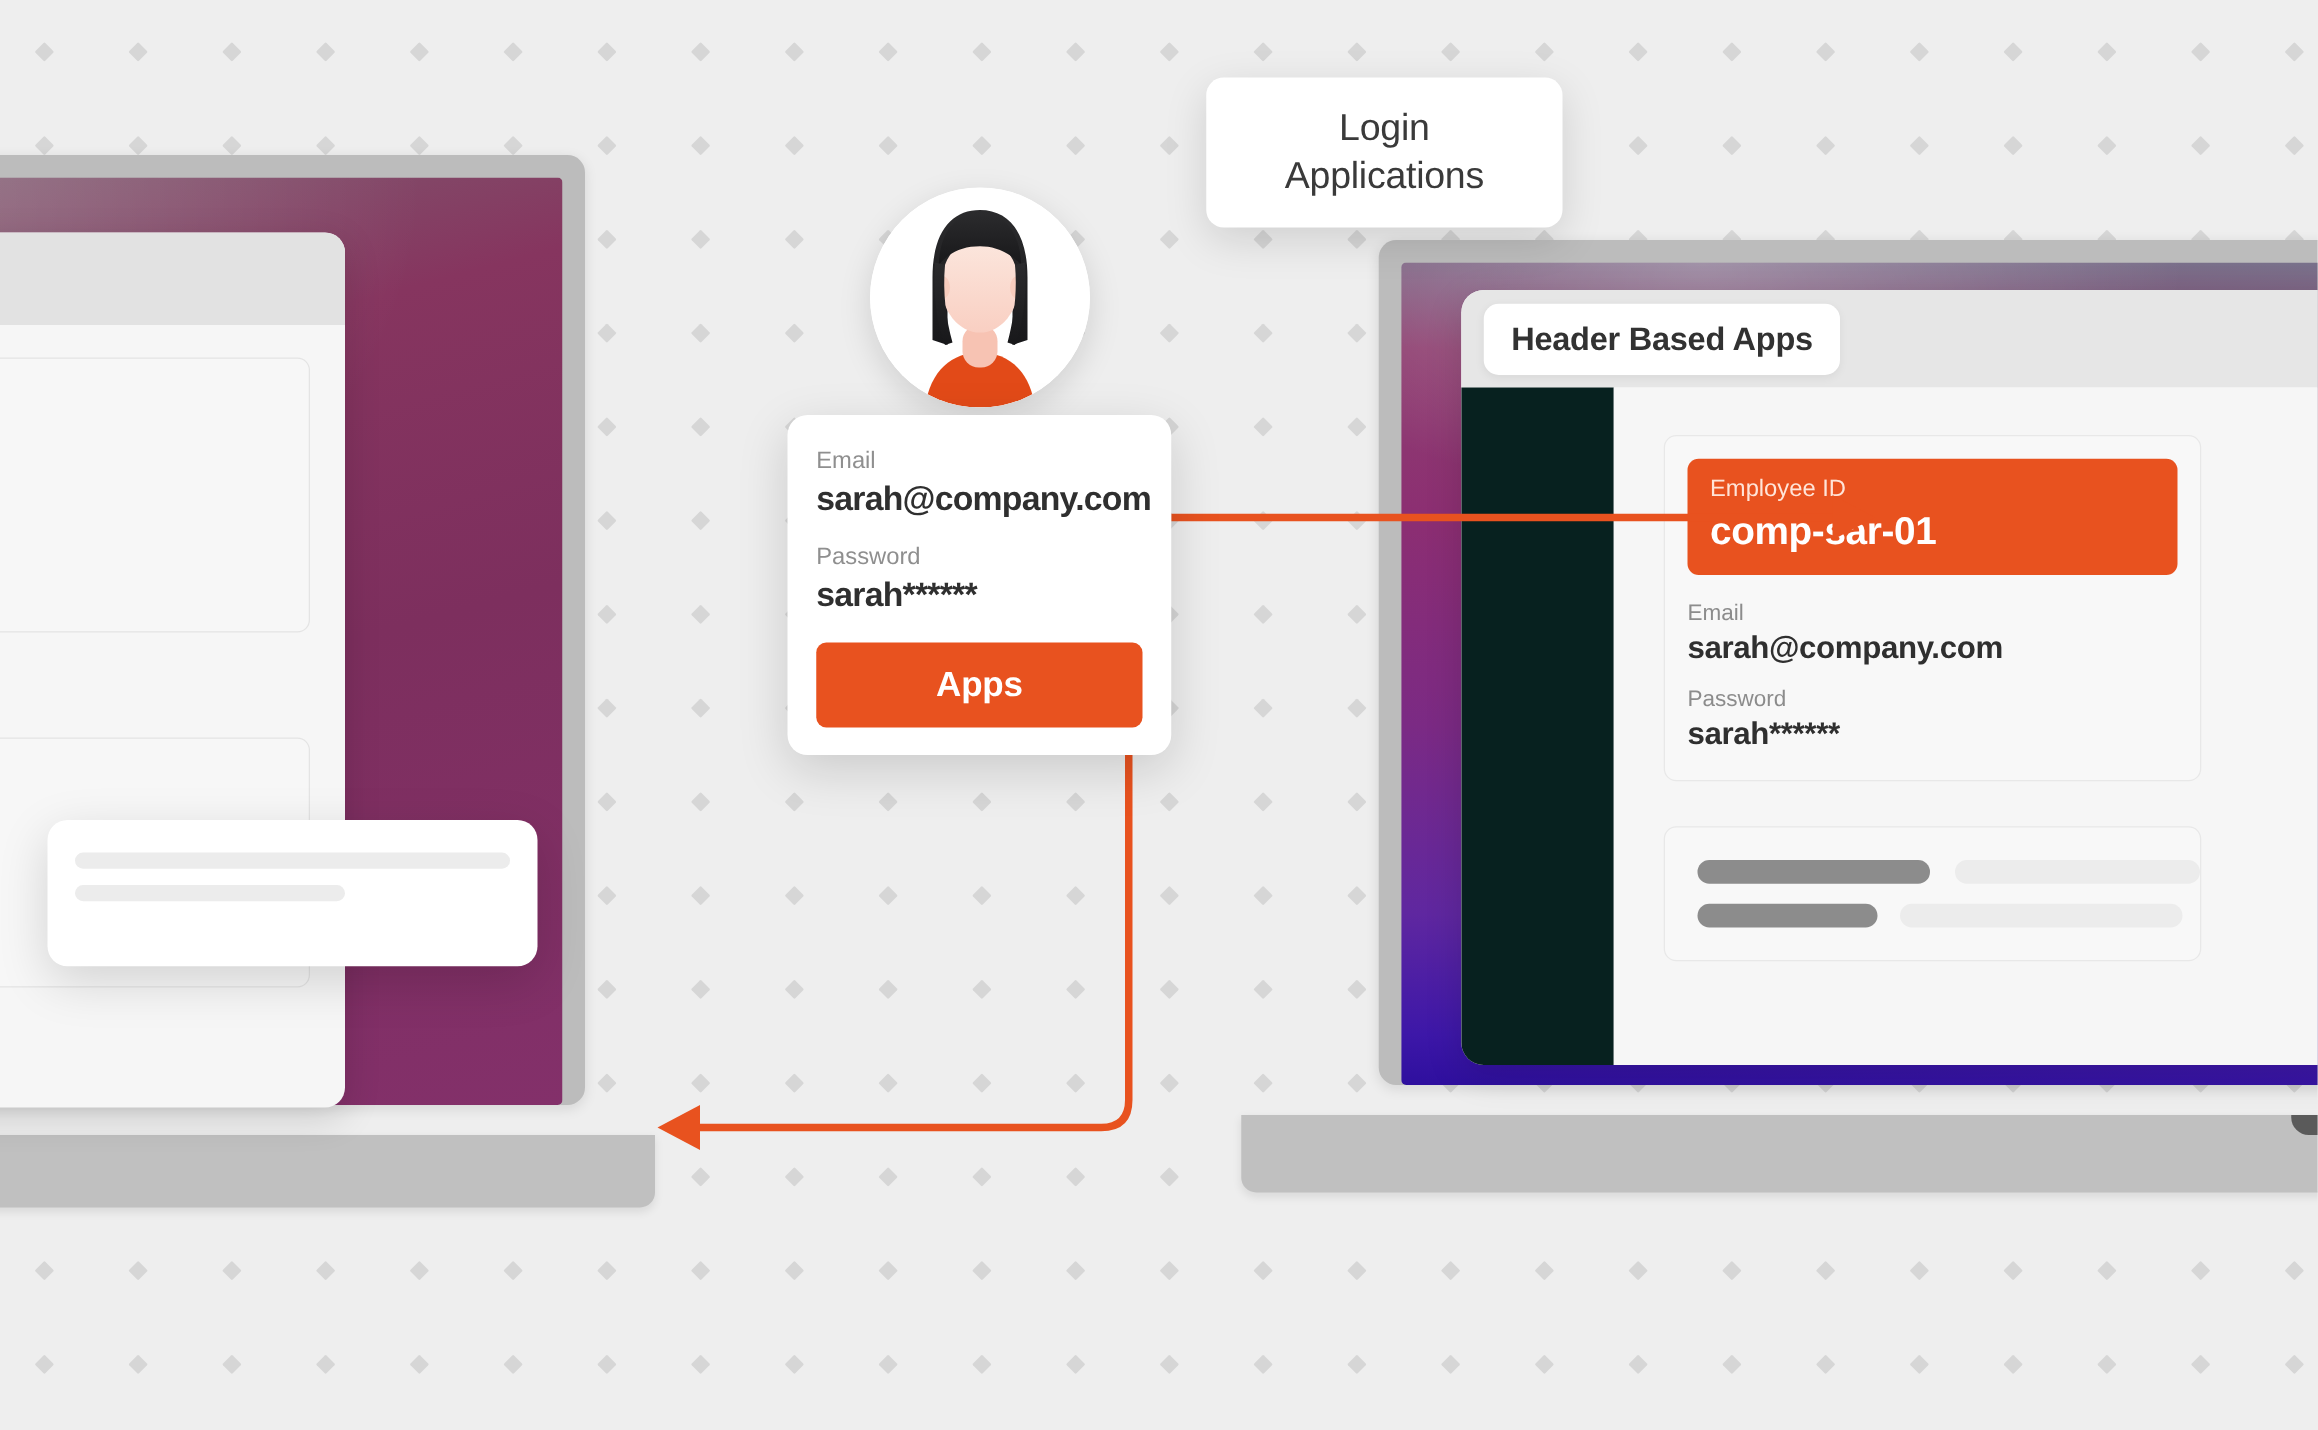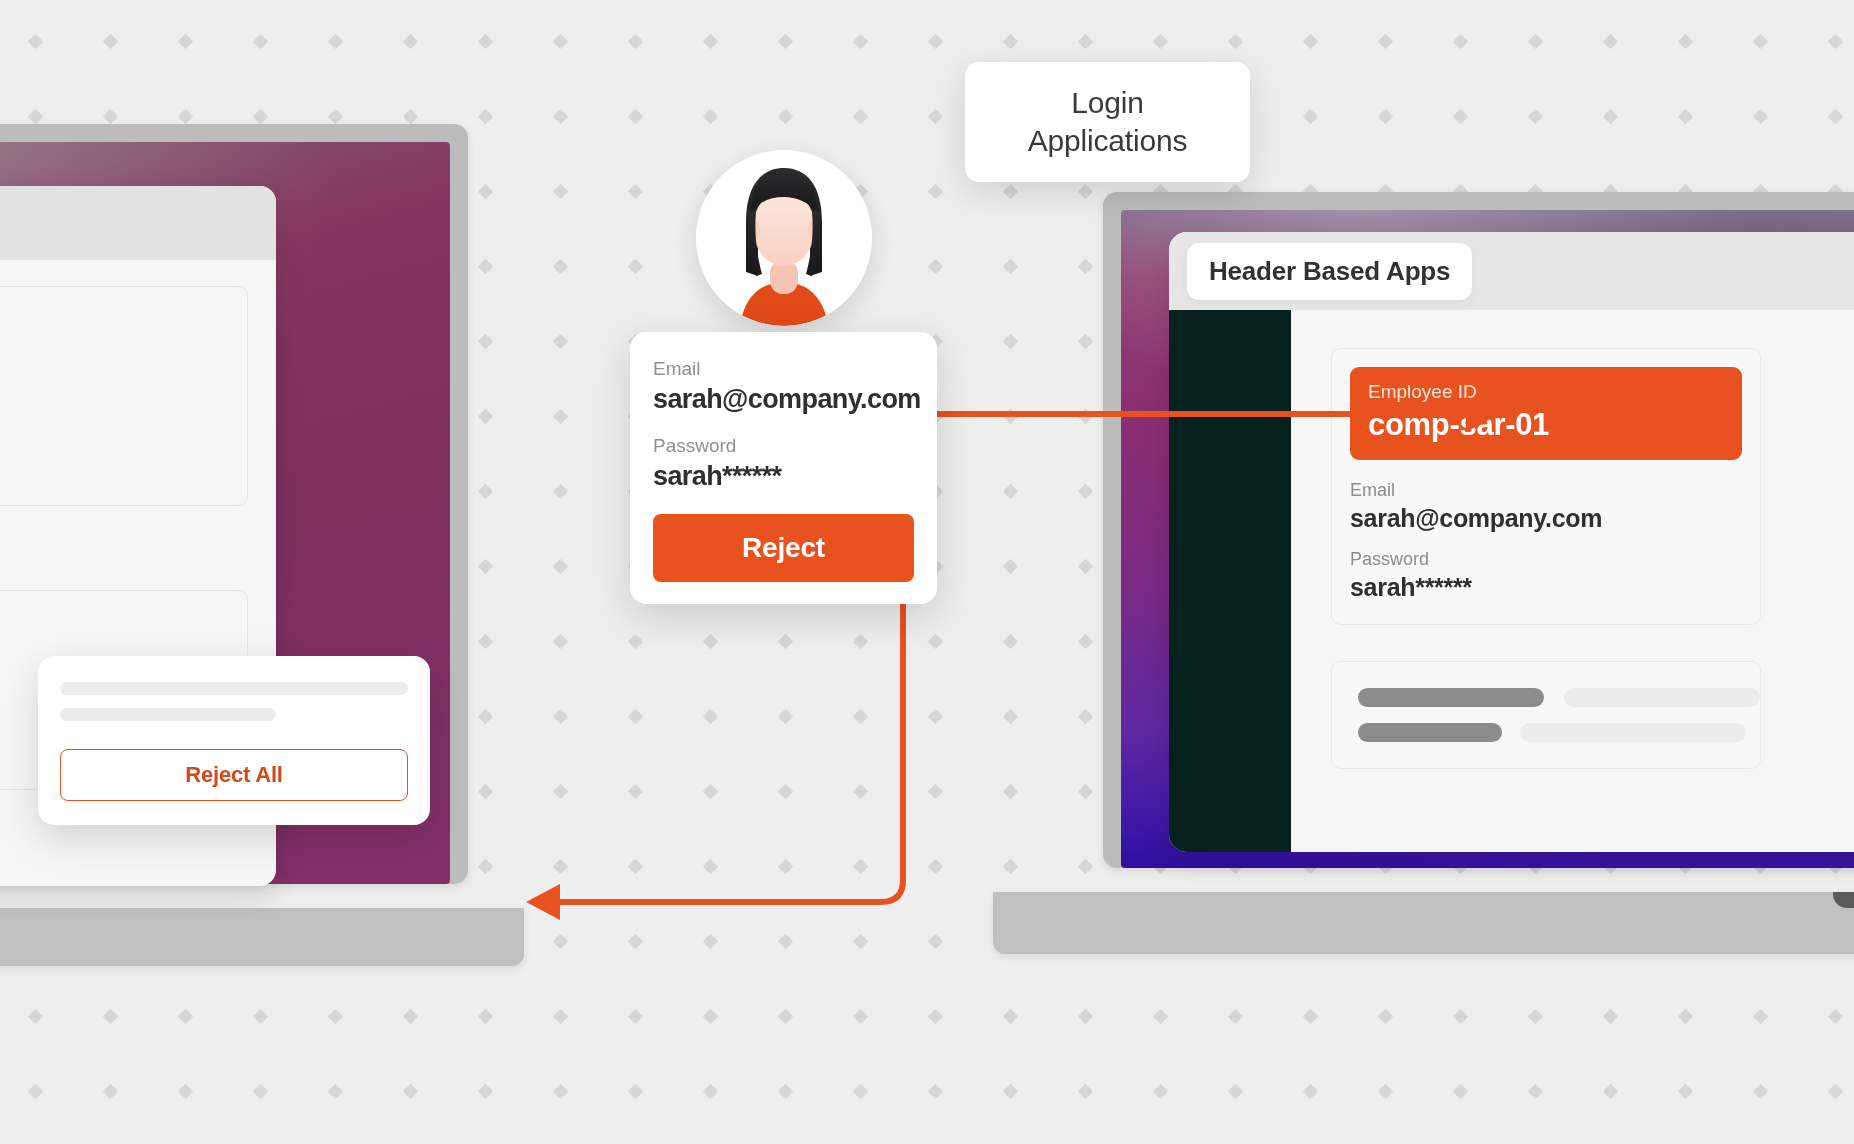--- a/index.html
+++ b/index.html
@@ -691,22 +691,21 @@
     </g>
   </svg>
 </div>
 
 <div class="float-card" id="login-card">
   <div class="l-label">Email</div>
   <div class="l-value">sarah@company.com</div>
   <div class="l-gap"></div>
   <div class="l-label">Password</div>
   <div class="l-value">sarah******</div>
-  <button id="login-btn">Reject</button>
+  <button id="login-btn">Apps</button>
 </div>
 
 <div class="float-card" id="cookie-card">
   <div class="ck-bar1"></div>
   <div class="ck-bar2"></div>
   <div class="ck-btns">
-    <button class="ck-btn" id="reject-btn">Reject All</button>
   </div>
 </div>
 
 </body></html>

